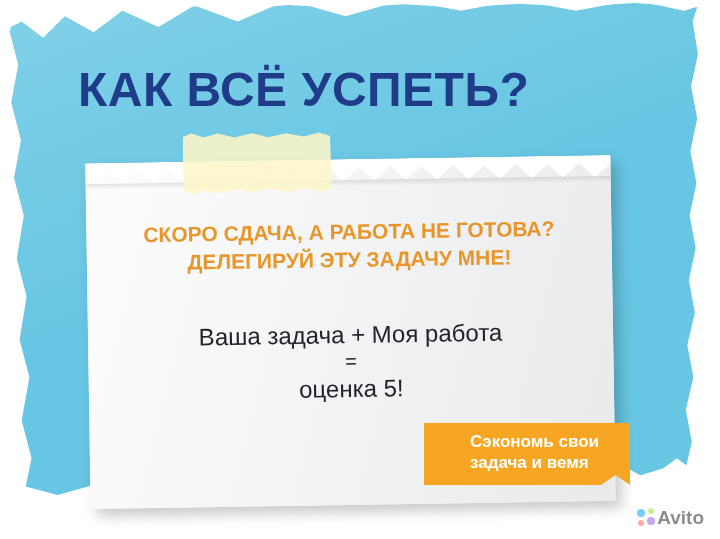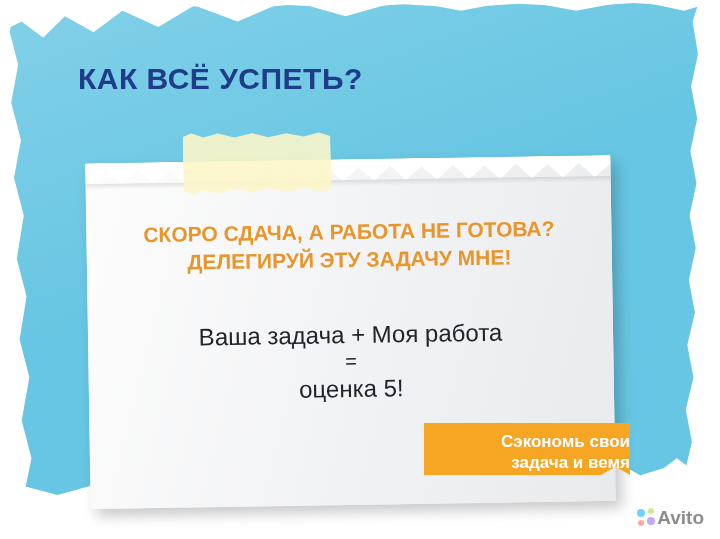--- a/index.html
+++ b/index.html
@@ -87,21 +87,21 @@
       100% 0, 100% 100%, 0 100%, 22% 94%, 6% 88%, 26% 82%, 10% 76%,
       30% 70%, 14% 64%, 34% 58%, 18% 52%, 36% 46%, 20% 40%, 38% 34%,
       22% 28%, 40% 22%, 24% 16%, 42% 10%, 28% 4%, 46% 0
     );
   }
   
   .headline {
     position: absolute;
     left: 78px;
     top: 62px;
-    font-size: 30px;
+    font-size: 48px;
     font-weight: bold;
     color: #1f3c88;
     letter-spacing: 0.5px;
     white-space: nowrap;
     font-family: "Liberation Sans", sans-serif;
   }
   
   .note {
     position: absolute;
     left: 88px;
@@ -187,31 +187,32 @@
     font-family: "Liberation Sans", sans-serif;
   }
   .note-body .row { display: block; }
   .note-body .eq { font-size: 20px; }
   
   .ribbon {
     position: absolute;
     left: 424px;
     top: 423px;
     width: 206px;
-    height: 52px;
+    height: 62px;
     background: #f6a623;
     color: #ffffff;
     font-size: 17px;
     font-weight: bold;
     line-height: 1.25;
-    text-align: right;
+    text-align: left;
     padding-top: 8px;
     box-sizing: border-box;
     clip-path: polygon(0 0, 100% 0, 100% 100%, 93% 84%, 86% 100%, 0 100%);
     box-shadow: 2px 3px 7px rgba(0,0,0,0.18);
+    padding-left: 46px;
   }
   .ribbon span { display: block; }
   
   .watermark {
     position: absolute;
     right: 16px;
     bottom: 10px;
     display: flex;
     align-items: center;
     gap: 0;

